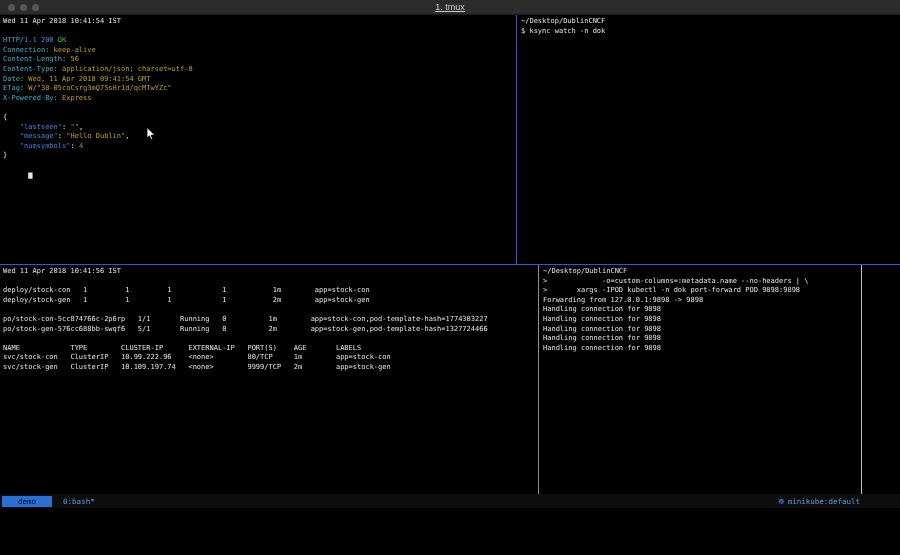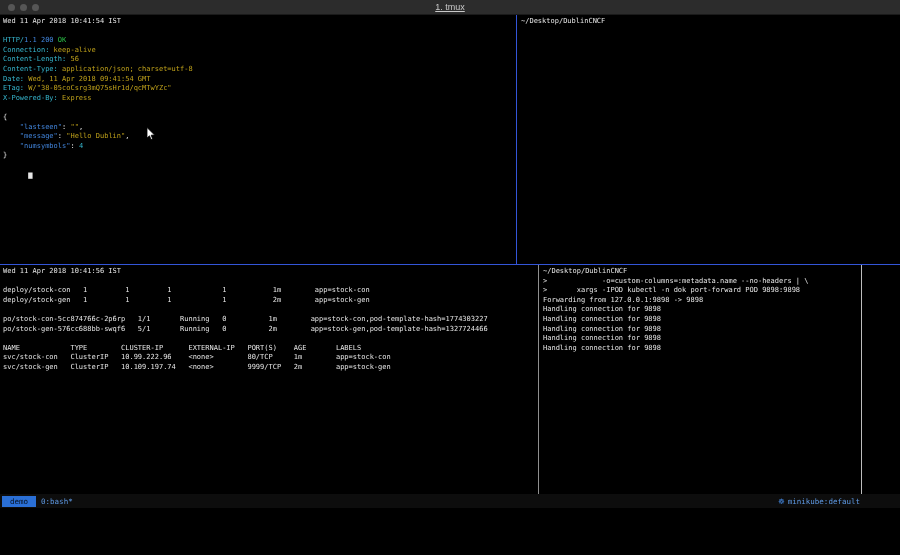--- a/index.html
+++ b/index.html
@@ -22,22 +22,22 @@
   .hdiv{left:0;top:249px;width:900px;height:1px;background:#3355d8;}
   .vdiv-bl{left:538px;top:250px;width:1px;height:229px;background:#8f8f8f;}
   .vdiv-br{left:861px;top:250px;width:1px;height:229px;background:#bdbdbd;}
   .c-fg{color:#e6e6e6;}
   .c-cyan{color:#36b6ce;}
   .c-blue{color:#4286de;}
   .c-green{color:#2bc148;margin-top:23px;}
   .c-yellow{color:#bfa11a;}
   .statusbar{position:absolute;left:0;top:494px;width:900px;height:14px;background:#0d0d0d;
              display:flex;align-items:center;font-family:"DejaVu Sans Mono", monospace;font-size:7.5px;}
-  .session-badge{background:#2a6fd6;color:#06101e;padding:0 8px;margin-left:2px;line-height:11px;}
-  .window-name{color:#5f9be6;margin-left:5px;}
+  .session-badge{background:#2a6fd6;color:#06101e;padding:0 16px;margin-left:2px;line-height:11px;}
+  .window-name{color:#5f9be6;margin-left:11px;}
   .status-right{margin-left:auto;color:#5f9be6;padding-right:40px;display:flex;align-items:center;gap:3px;}
   .kube-icon{font-family:"DejaVu Sans", sans-serif;color:#4286de;}
   .cursor-arrow{position:absolute;left:146px;top:112px;width:10px;height:14px;}
 </style>
 </head>
 <body>
 
 <div class="window">
 
   <div class="titlebar">
@@ -65,20 +65,21 @@
         <div class="line"><span class="c-fg">    </span><span class="c-blue">"lastseen"</span><span class="c-fg">: </span><span class="c-yellow">""</span><span class="c-fg">,</span></div>
         <div class="line"><span class="c-fg">    </span><span class="c-blue">"message"</span><span class="c-fg">: </span><span class="c-yellow">"Hello Dublin"</span><span class="c-fg">,</span></div>
         <div class="line"><span class="c-fg">    </span><span class="c-blue">"numsymbols"</span><span class="c-fg">: </span><span class="c-cyan">4</span></div>
         <div class="line"><span class="c-fg">}</span></div>
         <div class="line">&nbsp;</div>
         <div class="line"><span class="c-fg">      </span><span class="c-fg">▆</span></div>
       </div>
     <div class="divider vdiv-top"></div>
     <div class="pane pane-tr">
         <div class="line"><span class="c-fg">~/Desktop/DublinCNCF</span></div>
+        <div class="line"><span class="c-fg">$ ksync watch -n dok</span></div>
       </div>
     <div class="divider hdiv"></div>
     <div class="pane pane-bl">
         <div class="line"><span class="c-fg">Wed 11 Apr 2018 10:41:56 IST</span></div>
         <div class="line">&nbsp;</div>
         <div class="line"><span class="c-fg">deploy/stock-con   1         1         1            1           1m        app=stock-con</span></div>
         <div class="line"><span class="c-fg">deploy/stock-gen   1         1         1            1           2m        app=stock-gen</span></div>
         <div class="line">&nbsp;</div>
         <div class="line"><span class="c-fg">po/stock-con-5cc874766c-2p6rp   1/1       Running   0          1m        app=stock-con,pod-template-hash=1774303227</span></div>
         <div class="line"><span class="c-fg">po/stock-gen-576cc688bb-swqf6   5/1       Running   0          2m        app=stock-gen,pod-template-hash=1327724466</span></div>

